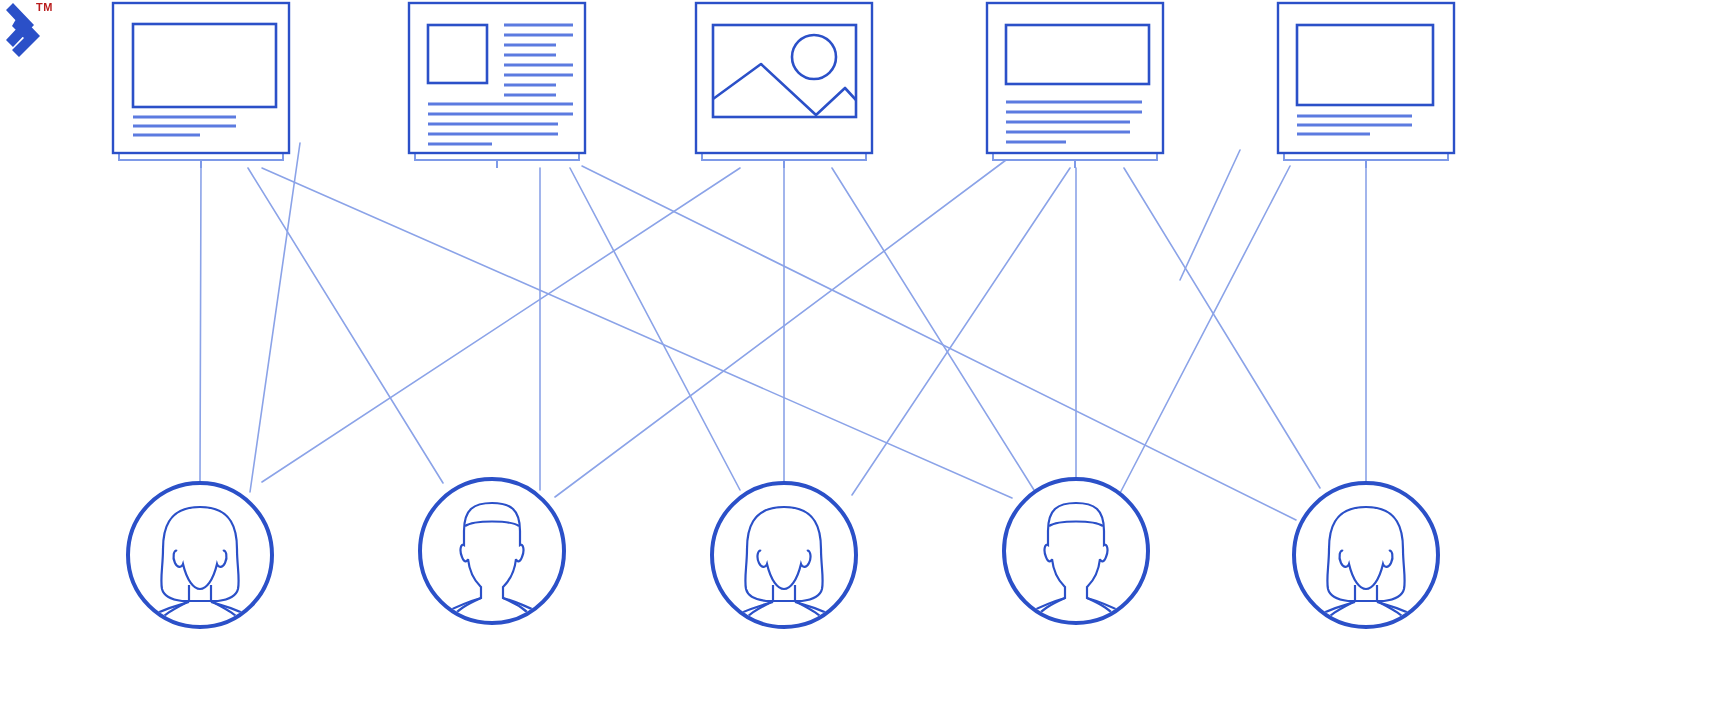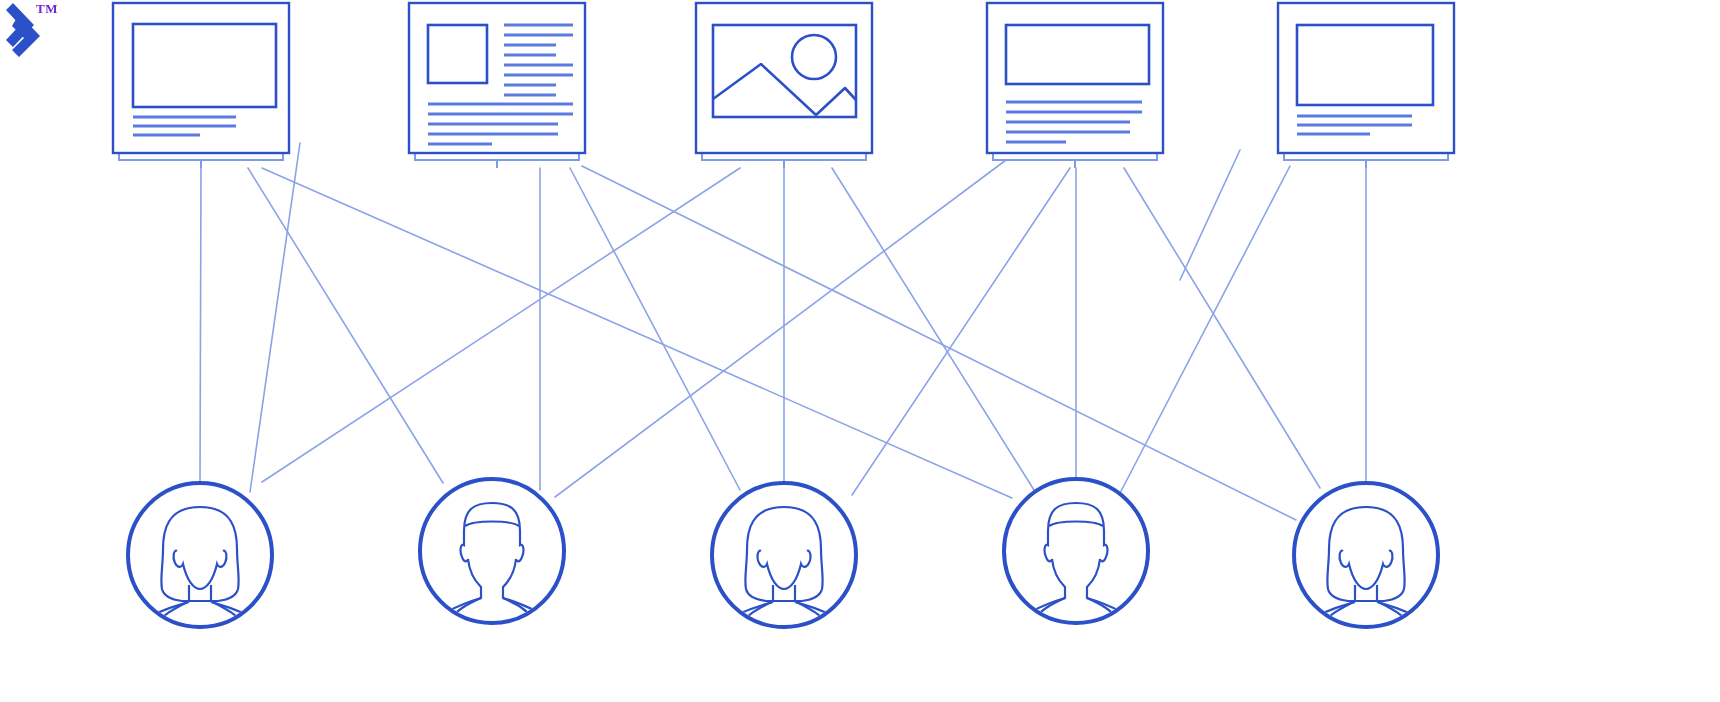--- a/index.html
+++ b/index.html
@@ -19,24 +19,24 @@
   #diagram-svg {
     position: absolute;
     top: 0;
     left: 0;
     width: 1720px;
     height: 702px;
     display: block;
   }
   .tm-label {
     position: absolute;
-    font-family: Liberation Serif, serif;
-    font-size: 13px;
+    font-family: Liberation Sans, sans-serif;
+    font-size: 11px;
     font-weight: 700;
-    color: #6d28d9;
+    color: #b91c1c;
     letter-spacing: 0.5px;
     user-select: none;
   }
 </style>
 </head>
 <body>
 
 <div id="stage">
 
   <svg id="diagram-svg" viewBox="0 0 1720 702" xmlns="http://www.w3.org/2000/svg">

